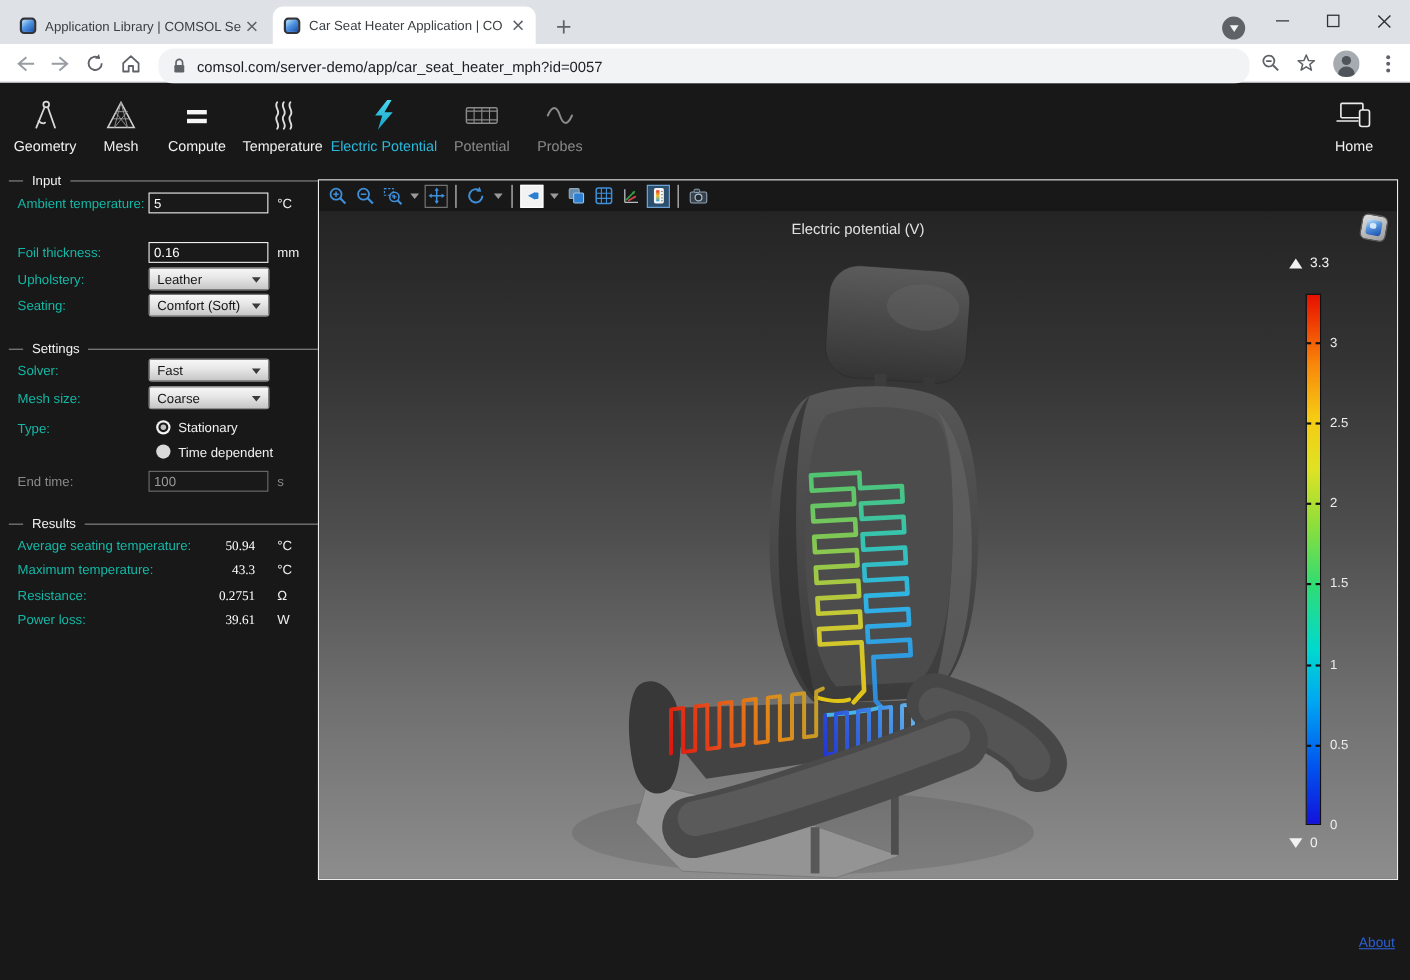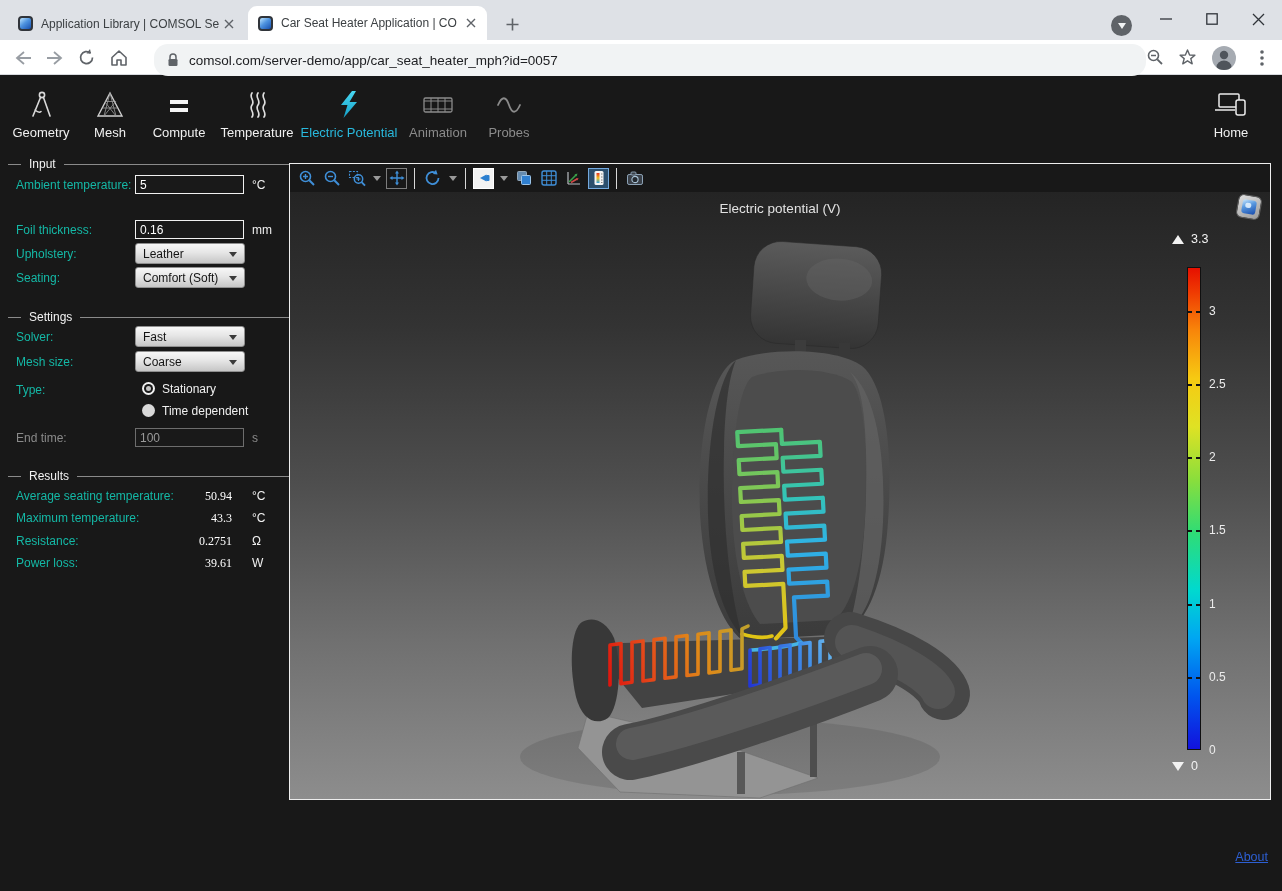--- a/index.html
+++ b/index.html
@@ -17,21 +17,21 @@
   .tabclose { width:17px; height:17px; border-radius:50%; display:flex; align-items:center; justify-content:center; flex:0 0 auto; }
   .newtab { position:absolute; left:499px; top:11px; width:26px; height:26px; border-radius:50%;
     display:flex; align-items:center; justify-content:center; }
   .tabsearch { position:absolute; left:1111px; top:15px; width:21px; height:21px; border-radius:50%;
     background:#5f6368; display:flex; align-items:center; justify-content:center; }
   .tabsearch .tri { width:0; height:0; border-left:4px solid transparent; border-right:4px solid transparent; border-top:6px solid #f1f3f4; }
   .winbtn { position:absolute; top:0; width:46px; height:38px; display:flex; align-items:center; justify-content:center; }
 
   .navbar { position:absolute; left:0; top:40px; width:1282px; height:35px; background:#ffffff; border-bottom:1px solid #d7dade; }
   .navico { position:absolute; top:5px; width:25px; height:25px; display:flex; align-items:center; justify-content:center; }
-  .urlpill { position:absolute; left:154px; top:4px; width:992px; height:19px; background:#f1f3f4; border-radius:14px;
+  .urlpill { position:absolute; left:144px; top:4px; width:992px; height:19px; background:#f1f3f4; border-radius:14px;
     display:flex; align-items:center; padding:16px 12px; }
   .urltext { font-size:13.5px; color:#202124; margin-left:9px; white-space:nowrap; }
 
   
   .app { position:absolute; left:0; top:76px; width:1282px; height:815px; background:#181818; }
   .ribbon { position:absolute; left:0; top:0; width:1282px; height:76px; }
   .ritem { position:absolute; top:10px; height:60px; text-align:center; }
   .ricon { height:38px; display:flex; align-items:center; justify-content:center; }
   .rlabel { font-size:13px; color:#f0f0f0; margin-top:1px; white-space:nowrap; }
   .ritem.dim .rlabel { color:#8b8b8b; }
@@ -262,21 +262,21 @@
       <div class="rlabel">Electric Potential</div>
     </div>
     <div class="ritem dim" style="left:398px;width:80px">
       <div class="ricon">
         <svg width="38" height="36">
             <rect x="5" y="11" width="28" height="14" rx="1.5" fill="none" stroke="#8b8b8b" stroke-width="1.3"></rect>
             <path d="M12,11 V25 M19,11 V25 M26,11 V25" stroke="#8b8b8b" stroke-width="1"></path>
             <path d="M5,14 H33 M5,22 H33" stroke="#8b8b8b" stroke-width="1"></path>
           </svg>
       </div>
-      <div class="rlabel">Animation</div>
+      <div class="rlabel">Potential</div>
     </div>
     <div class="ritem dim" style="left:478px;width:62px">
       <div class="ricon">
         <svg width="36" height="36">
             <path d="M7,18 C11,9 15,9 18,18 C21,27 25,27 29,18" fill="none" stroke="#8b8b8b" stroke-width="1.8" stroke-linecap="round"></path>
           </svg>
       </div>
       <div class="rlabel">Probes</div>
     </div>
     <div class="ritem" style="left:1200px;width:62px">

